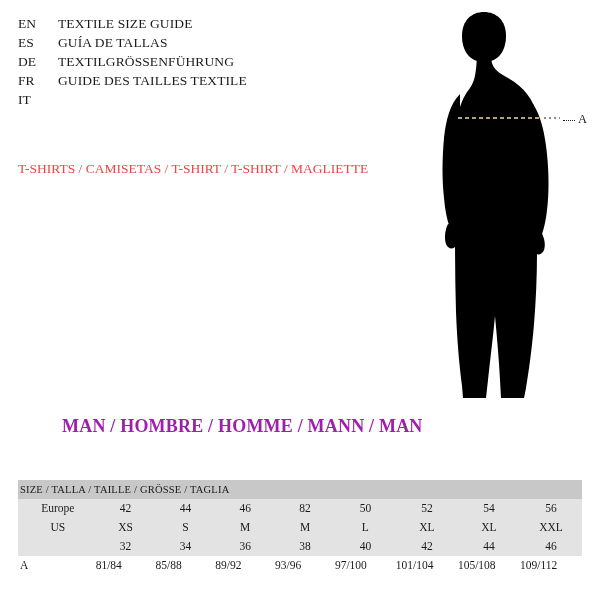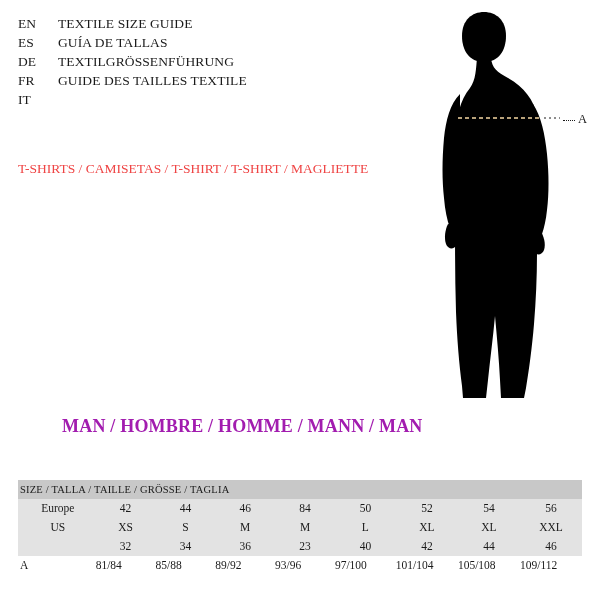--- a/index.html
+++ b/index.html
@@ -219,21 +219,21 @@
   <table class="size-table">
     <tbody>
       <tr class="head-row">
         <td class="col-label" colspan="9">SIZE / TALLA / TAILLE / GRÖSSE / TAGLIA</td>
       </tr>
       <tr class="shade">
         <td class="col-label">Europe</td>
         <td class="cell">42</td>
         <td class="cell">44</td>
         <td class="cell">46</td>
-        <td class="cell">84</td>
+        <td class="cell">82</td>
         <td class="cell">50</td>
         <td class="cell">52</td>
         <td class="cell">54</td>
         <td class="cell">56</td>
       </tr>
       <tr class="shade">
         <td class="col-label">US</td>
         <td class="cell">XS</td>
         <td class="cell">S</td>
         <td class="cell">M</td>
@@ -241,21 +241,21 @@
         <td class="cell">L</td>
         <td class="cell">XL</td>
         <td class="cell">XL</td>
         <td class="cell">XXL</td>
       </tr>
       <tr class="shade">
         <td class="col-label"></td>
         <td class="cell">32</td>
         <td class="cell">34</td>
         <td class="cell">36</td>
-        <td class="cell">23</td>
+        <td class="cell">38</td>
         <td class="cell">40</td>
         <td class="cell">42</td>
         <td class="cell">44</td>
         <td class="cell">46</td>
       </tr>
       <tr class="plain">
         <td class="col-label">A</td>
         <td class="cell">81/84</td>
         <td class="cell">85/88</td>
         <td class="cell">89/92</td>

